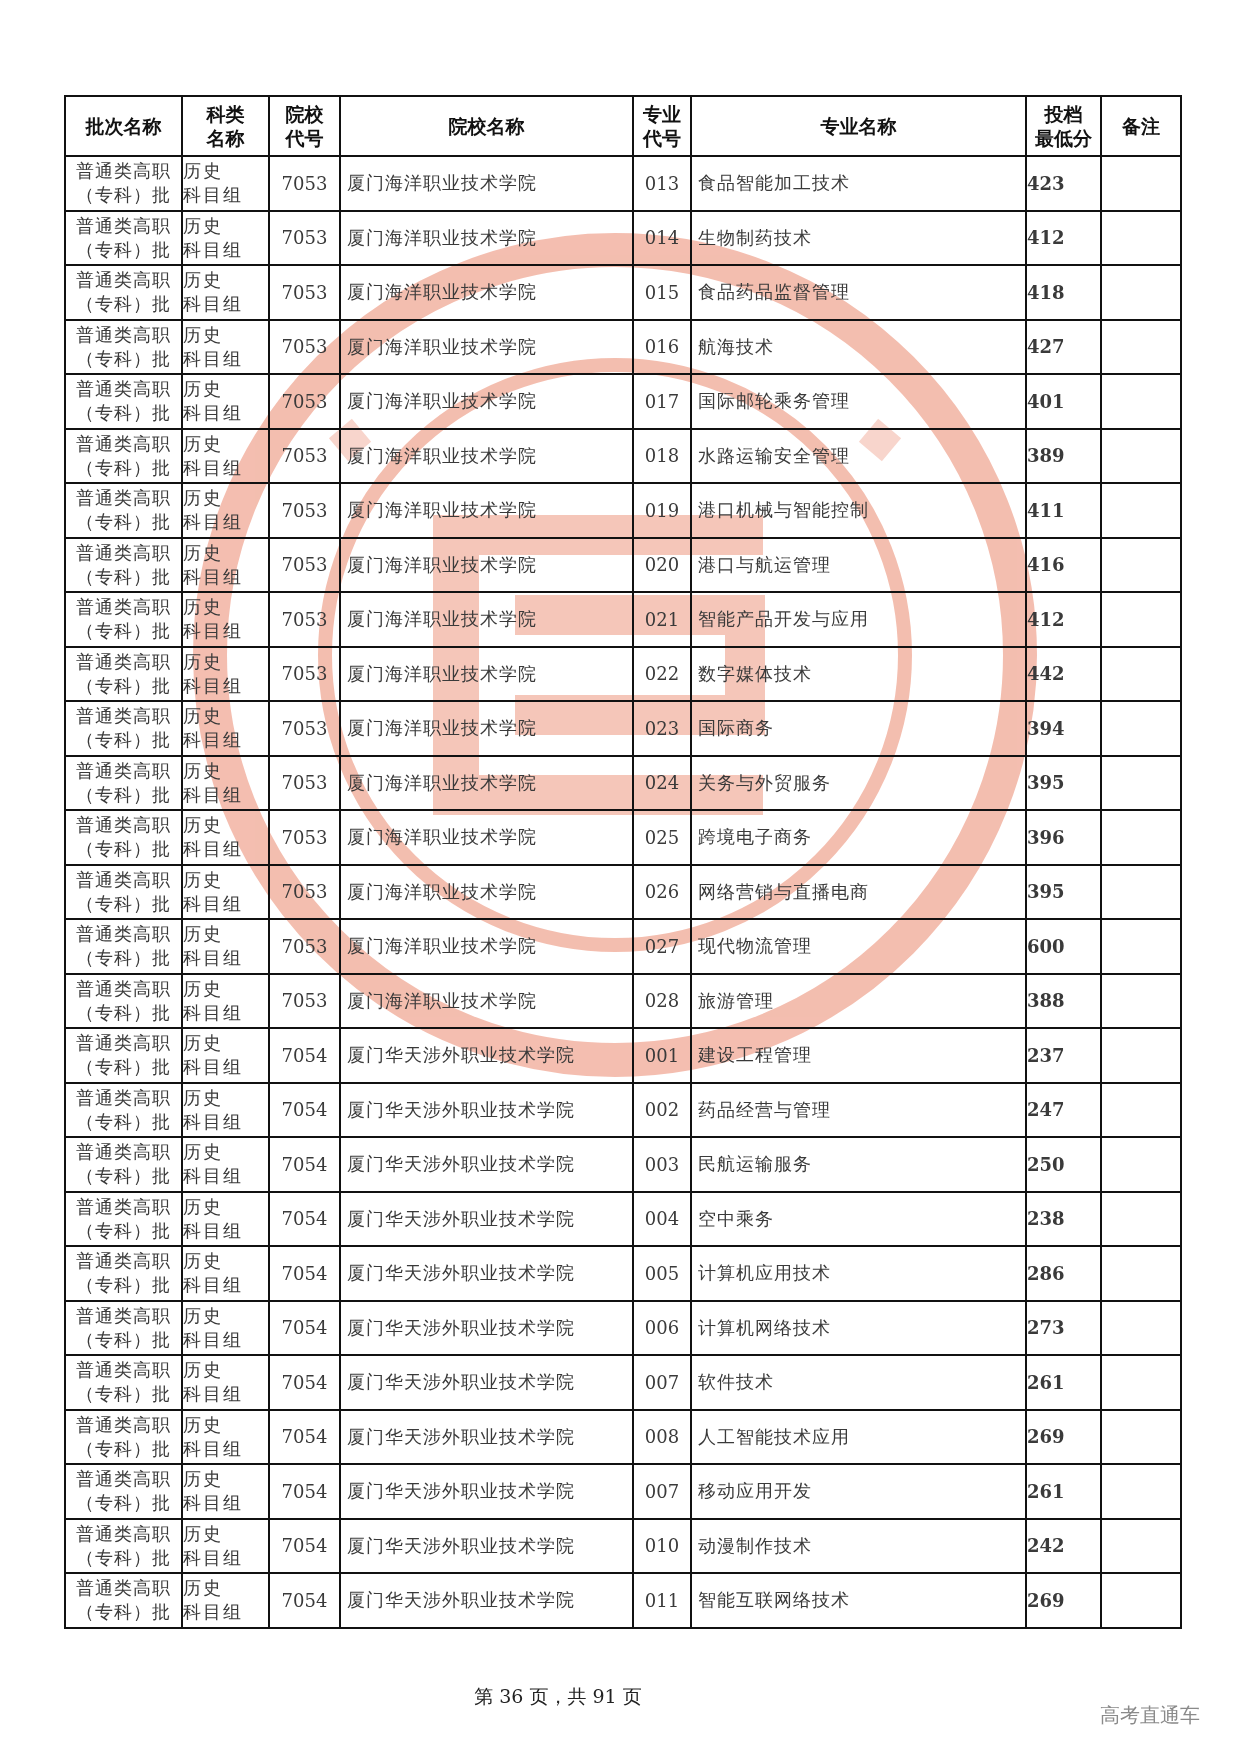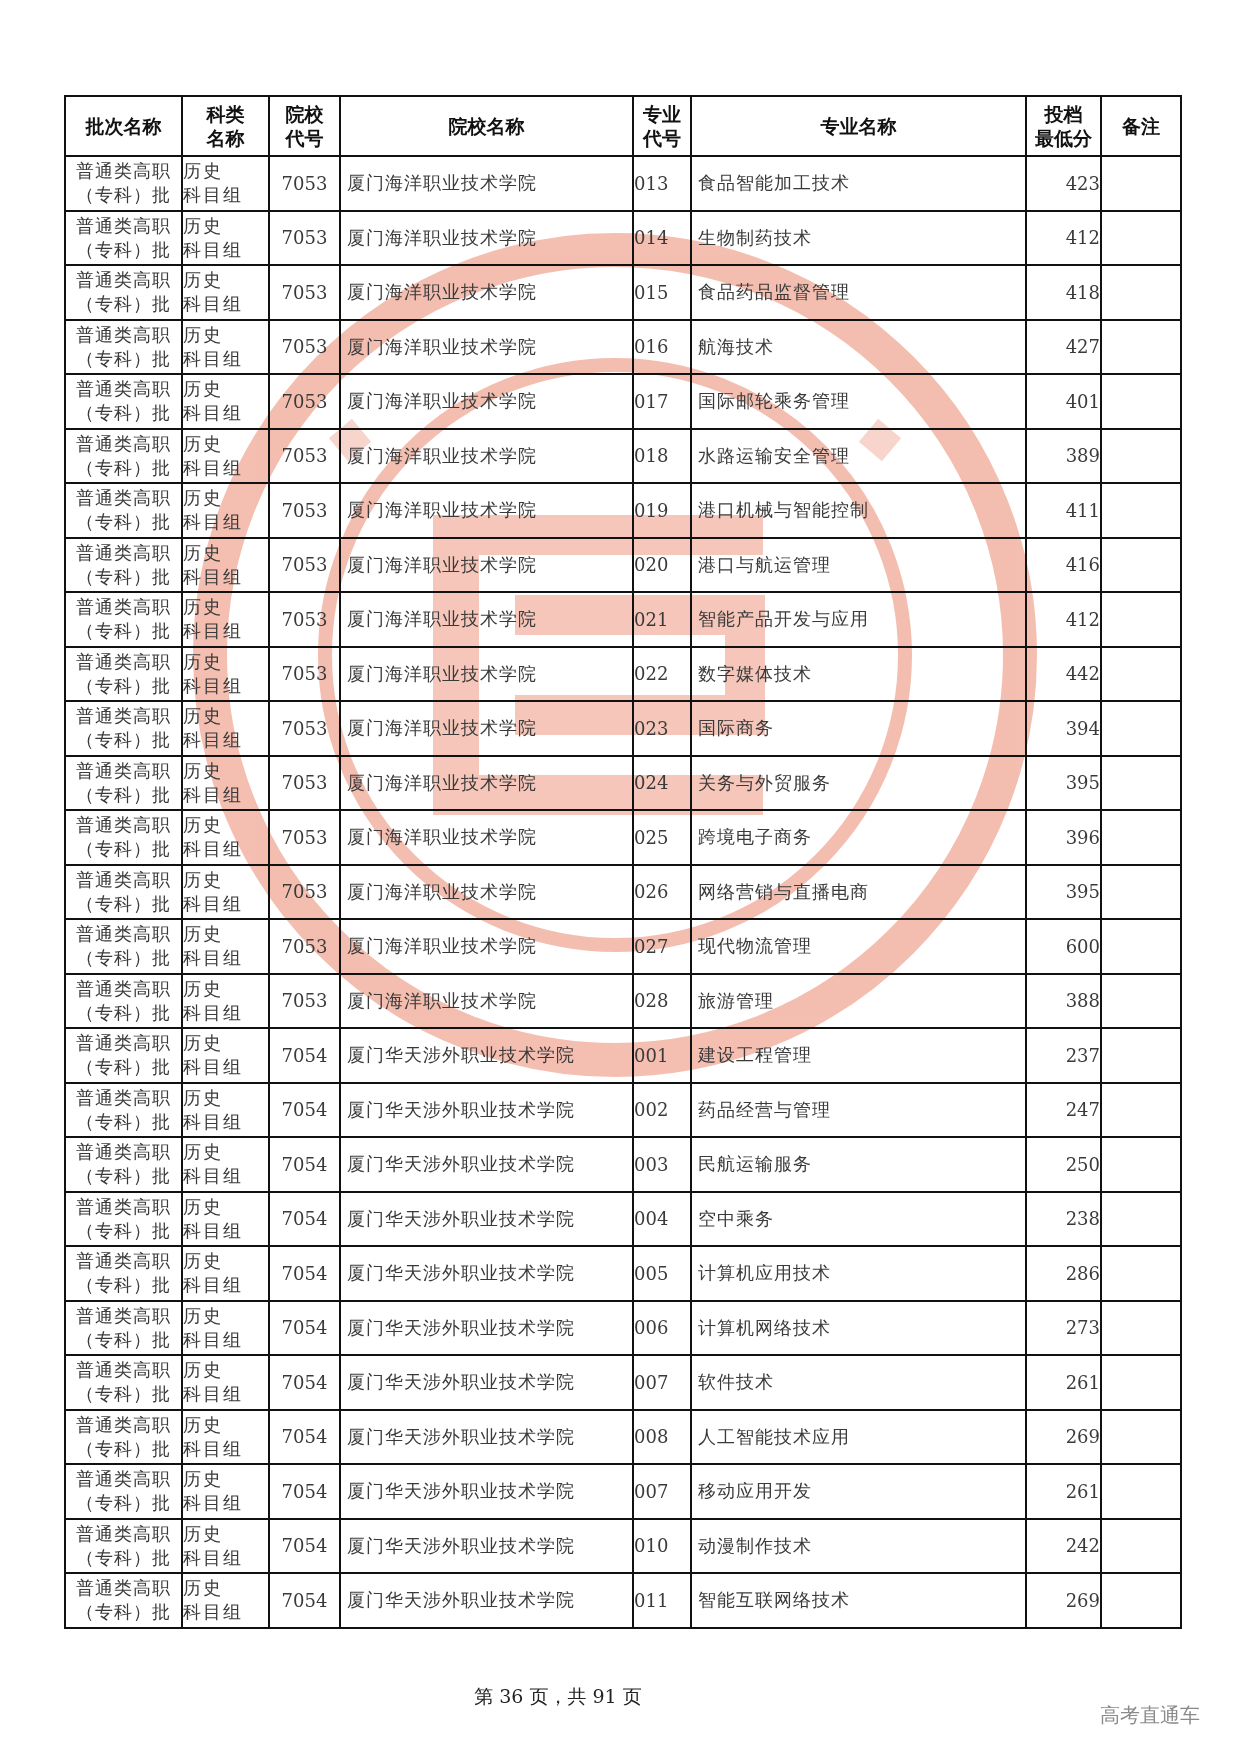--- a/index.html
+++ b/index.html
@@ -31,23 +31,23 @@
     height: 58px;
     font-family: "DejaVu Sans", "Liberation Sans", sans-serif;
     font-weight: bold; font-size: 19px; line-height: 24px; color: #111;
     text-align: center;
   }
   .score-table td { height: 52.5px; font-size: 18px; color: #3a3a3a; }
   .c-batch { text-align: center; font-family: "DejaVu Sans", sans-serif; font-size: 18px; line-height: 24px; letter-spacing: 1px; color: #444; }
   .c-subject { text-align: left; font-family: "DejaVu Sans", sans-serif; font-size: 18px; line-height: 24px; letter-spacing: 2px; color: #444; }
   .c-code { text-align: center; font-size: 18px; }
   .c-school { text-align: left; padding-left: 6px !important; font-family: "DejaVu Sans", sans-serif; font-size: 18px; letter-spacing: 1px; color: #3c3c3c; }
-  .c-mcode { text-align: left; font-size: 18px; }
+  .c-mcode { text-align: center; font-size: 18px; }
   .c-major { text-align: left; padding-left: 6px !important; font-family: "DejaVu Sans", sans-serif; font-size: 18px; letter-spacing: 1px; color: #3c3c3c; margin-top: 24px; }
-  .c-score { text-align: right; font-size: 18px; }
+  .c-score { text-align: left; font-size: 18px; font-weight: bold; }
   .c-note { text-align: center; }
   .cell-line { display: block; }
   .footer-page {
     position: absolute; left: 0; width: 1116px; top: 1684px; text-align: center;
     font-family: "DejaVu Serif", serif; font-size: 19px; color: #222; z-index: 1;
   }
   .brand-mark {
     position: absolute; left: 1100px; top: 1702px;
     font-family: "DejaVu Sans", sans-serif; font-size: 20px; color: #8a8a8a; z-index: 1;
   }

